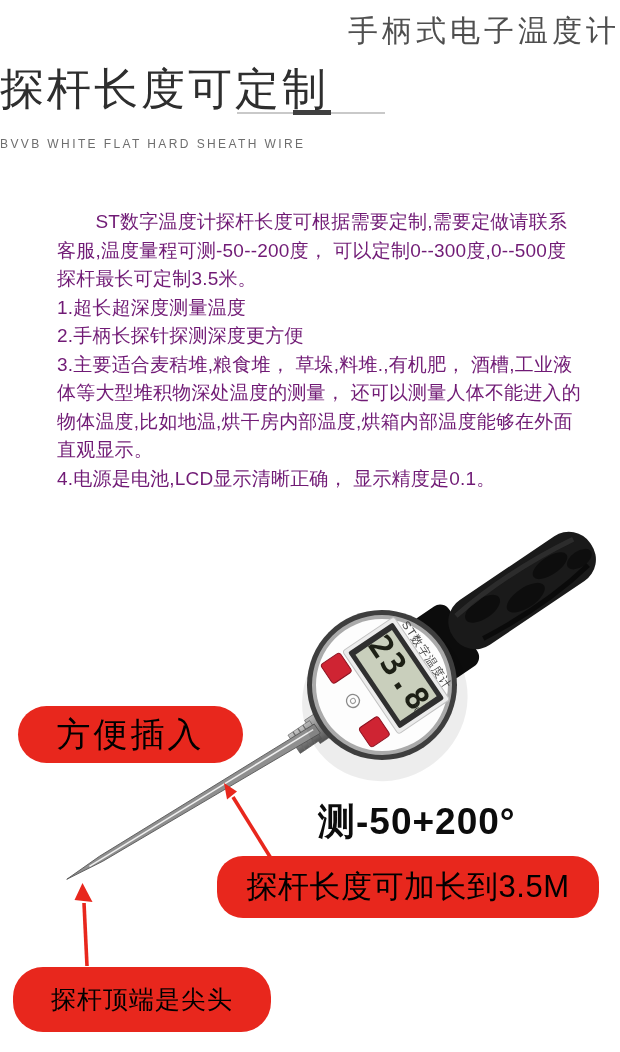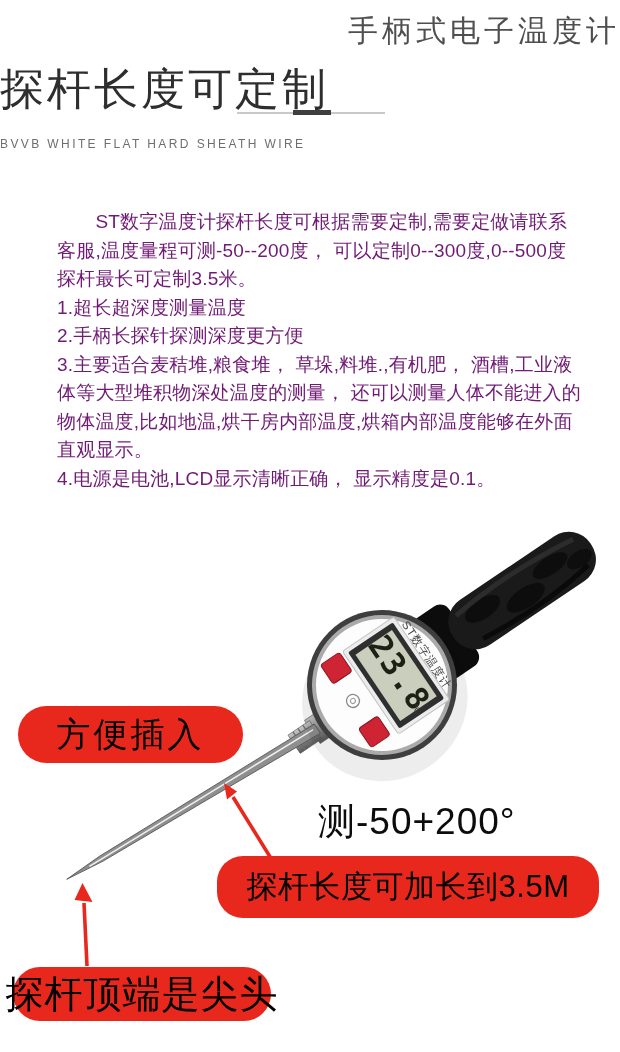--- a/index.html
+++ b/index.html
@@ -34,24 +34,24 @@
   }
   
   .figure{ position:absolute; top:520px; left:0; width:620px; height:532px; }
   .fig-svg{ position:absolute; top:0; left:0; width:620px; height:532px; }
   .pill{
     position:absolute; display:flex; align-items:center; justify-content:center;
     background:var(--red); color:#000000; font-weight:normal; white-space:nowrap;
   }
   .pill-insert{ left:18px;  top:186px; width:225px; height:57px; border-radius:30px; font-size:34px; letter-spacing:3px; }
   .pill-extend{ left:217px; top:336px; width:382px; height:62px; border-radius:26px; font-size:31px; letter-spacing:0.5px; }
-  .pill-tip{    left:13px;  top:447px; width:258px; height:54px; border-radius:30px; font-size:38px; letter-spacing:1px; }
+  .pill-tip{    left:13px;  top:447px; width:258px; height:65px; border-radius:30px; font-size:25px; letter-spacing:1px; }
   .range-label{
     position:absolute; left:318px; top:280px; font-size:37px; line-height:44px;
-    color:#0c0c0c; font-weight:400; letter-spacing:1px; white-space:nowrap;
+    color:#0c0c0c; font-weight:700; letter-spacing:1px; white-space:nowrap;
   }
 </style>
 </head>
 <body>
 
 <div class="page">
 
   <div class="t-small">手柄式电子温度计</div>
   <div class="t-large">探杆长度可定制</div>
   <div class="divider">

